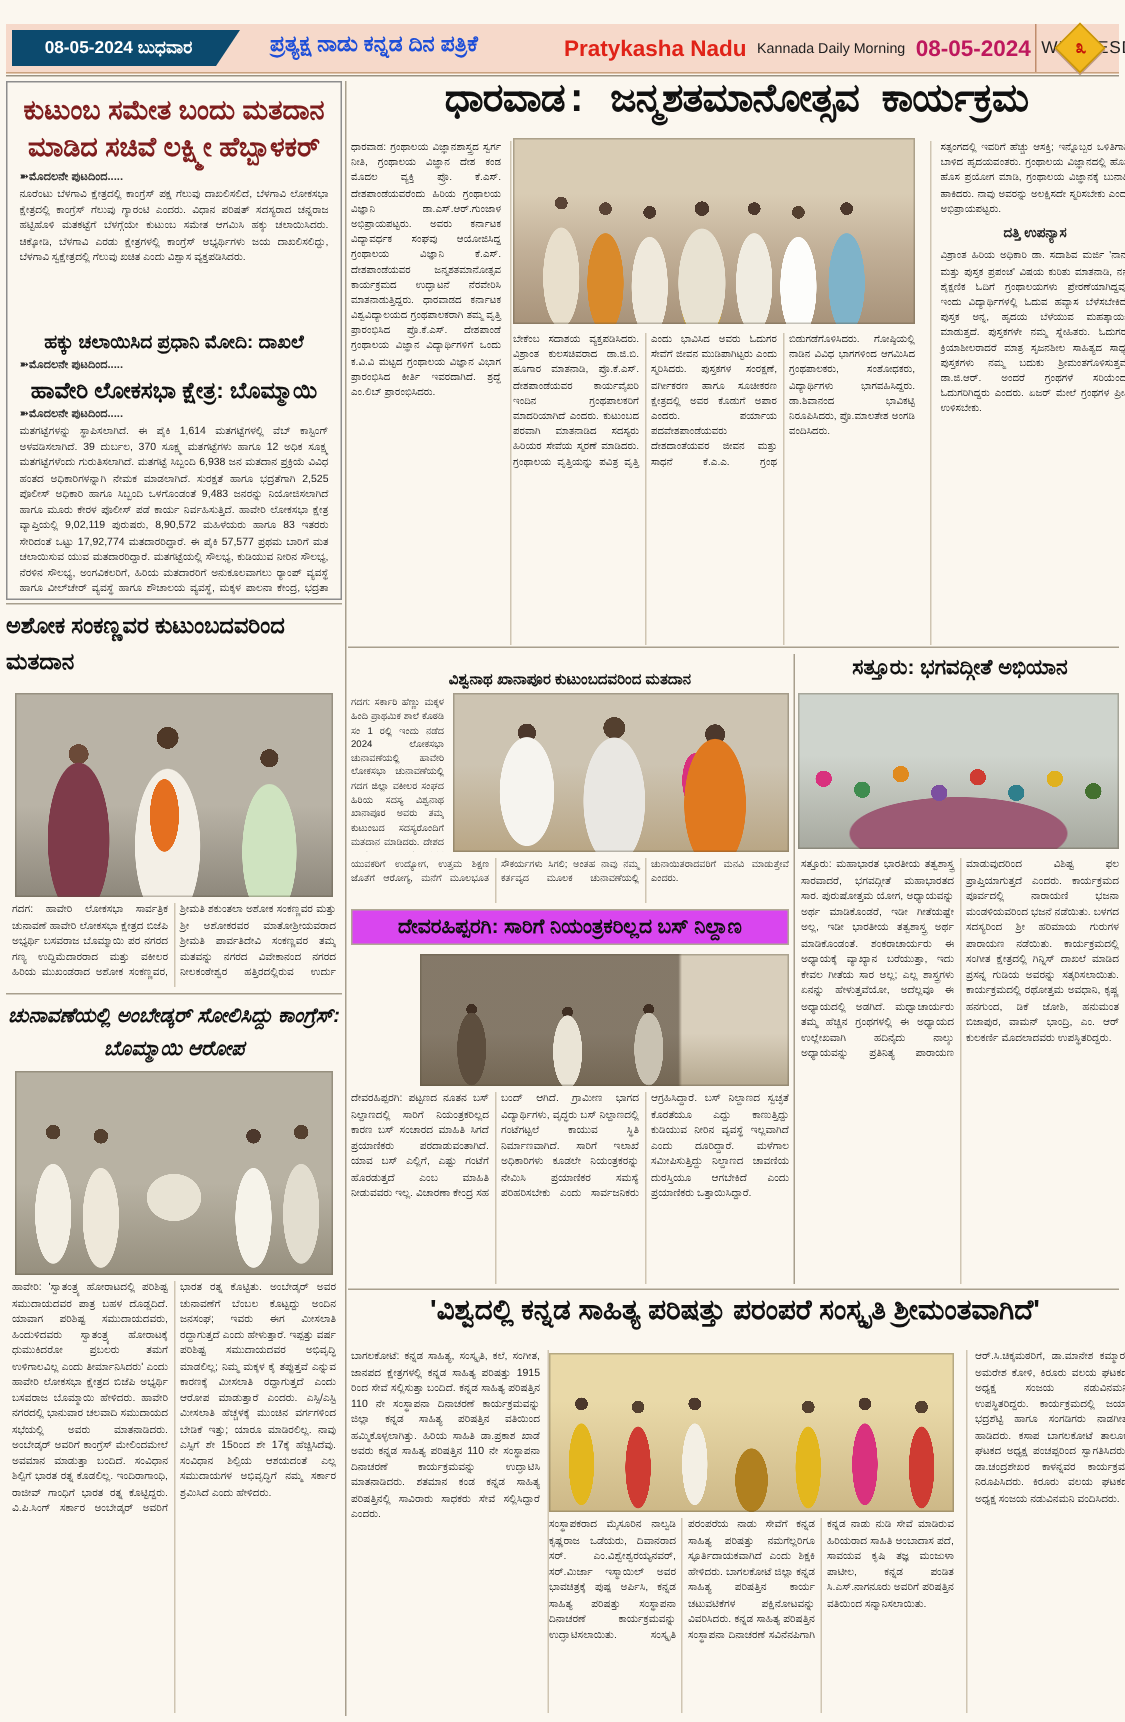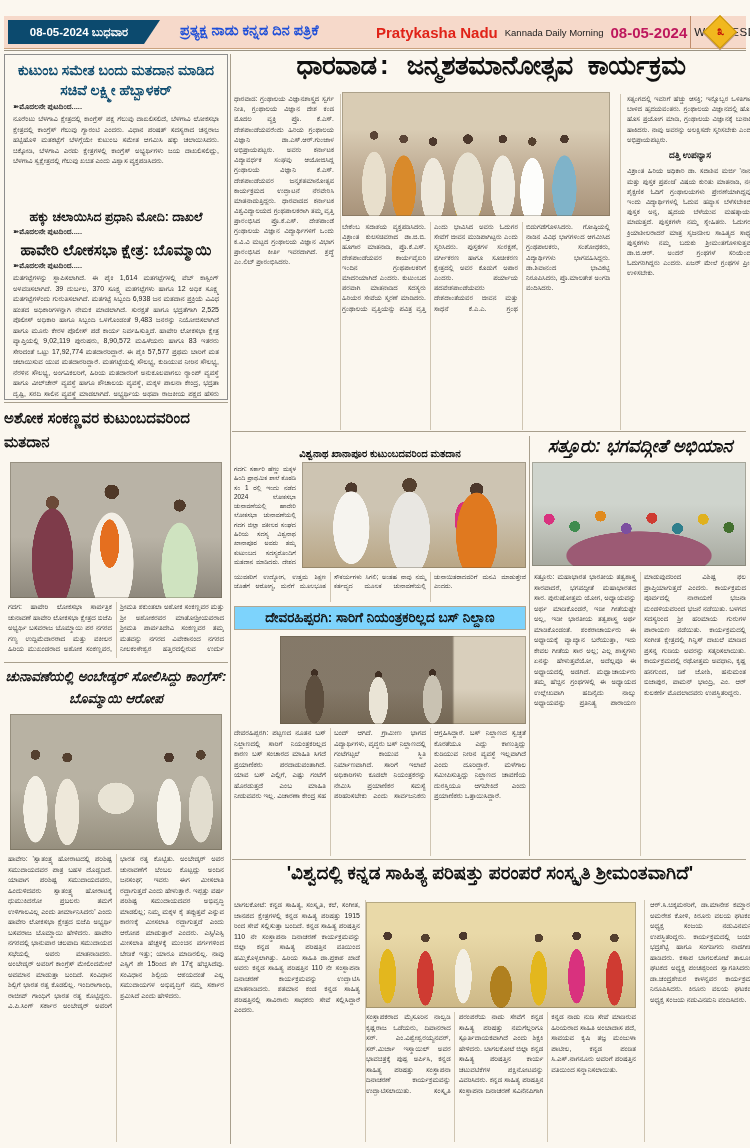--- a/index.html
+++ b/index.html
@@ -26,29 +26,29 @@
   
   .headline{font-weight:bold;color:#111;}
   .tagline{font-size:7.5px;font-weight:bold;color:#333;margin:2px 0;}
   .bodytxt{font-size:7px;line-height:1.5;text-align:justify;color:#222;overflow:hidden;}
   .cols2{column-count:2;column-gap:8px;column-rule:1px solid #cfc5b2;}
   .cols3{column-count:3;column-gap:8px;column-rule:1px solid #cfc5b2;}
   .vline{width:1px;background:#a89f8d;}
   .hline{height:1px;background:#a89f8d;}
   
   .boxA{left:4px;top:54px;width:224px;height:346px;border:1px solid #8d8d8d;box-sizing:border-box;padding:6px 8px;overflow:hidden;}
-  .hl-green{color:#0c4a6e;font-size:14px;line-height:1.4;text-align:center;}
+  .hl-green{color:#7f1d1d;font-size:18px;line-height:1.4;text-align:center;}
   .hl-sub1{font-size:12.5px;margin-top:4px;text-align:center;}
   .hl-sub2{font-size:15px;margin-top:4px;text-align:center;}
   .hlB{left:4px;top:406px;width:224px;font-size:15px;line-height:1.6;text-align:left;}
   .hlC{left:4px;top:666px;width:224px;font-size:13.5px;line-height:1.6;text-align:center;font-style:italic;}
   .hl-mid{left:234px;top:448px;width:292px;font-size:10px;text-align:center;}
   .hl-dev{left:234px;top:606px;width:292px;font-size:13.5px;text-align:center;border:1px solid #b0a894;
-          box-sizing:border-box;padding:3px 0;background:#7dd3fc;}
-  .hl-gita{left:534px;top:436px;width:212px;font-size:18px;text-align:center;font-style:italic;}
+          box-sizing:border-box;padding:3px 0;background:#d946ef;}
+  .hl-gita{left:534px;top:436px;width:212px;font-size:14px;text-align:center;}
   .hl-main{left:236px;top:52px;width:510px;font-size:26px;text-align:center;letter-spacing:-0.5px;font-family:Liberation Mono, monospace;}
   .hl-bottom{left:234px;top:862px;width:512px;font-size:18.5px;text-align:center;}
   
   .photo{position:absolute;overflow:hidden;box-shadow:0 0 0 1px rgba(90,80,60,.35) inset;}
   .ph-main{background:
     radial-gradient(ellipse 26px 60px at 47% 78%, #e8e2d2 0 60%, rgba(0,0,0,0) 61%),
     radial-gradient(circle 8px at 47% 38%, #4c382c 0 60%, rgba(0,0,0,0) 61%),
     radial-gradient(ellipse 20px 55px at 12% 75%, #e8dfcc 0 60%, rgba(0,0,0,0) 61%),
     radial-gradient(circle 7px at 12% 35%, #5a4436 0 60%, rgba(0,0,0,0) 61%),
     radial-gradient(ellipse 20px 55px at 23% 78%, #d98a2b 0 60%, rgba(0,0,0,0) 61%),

